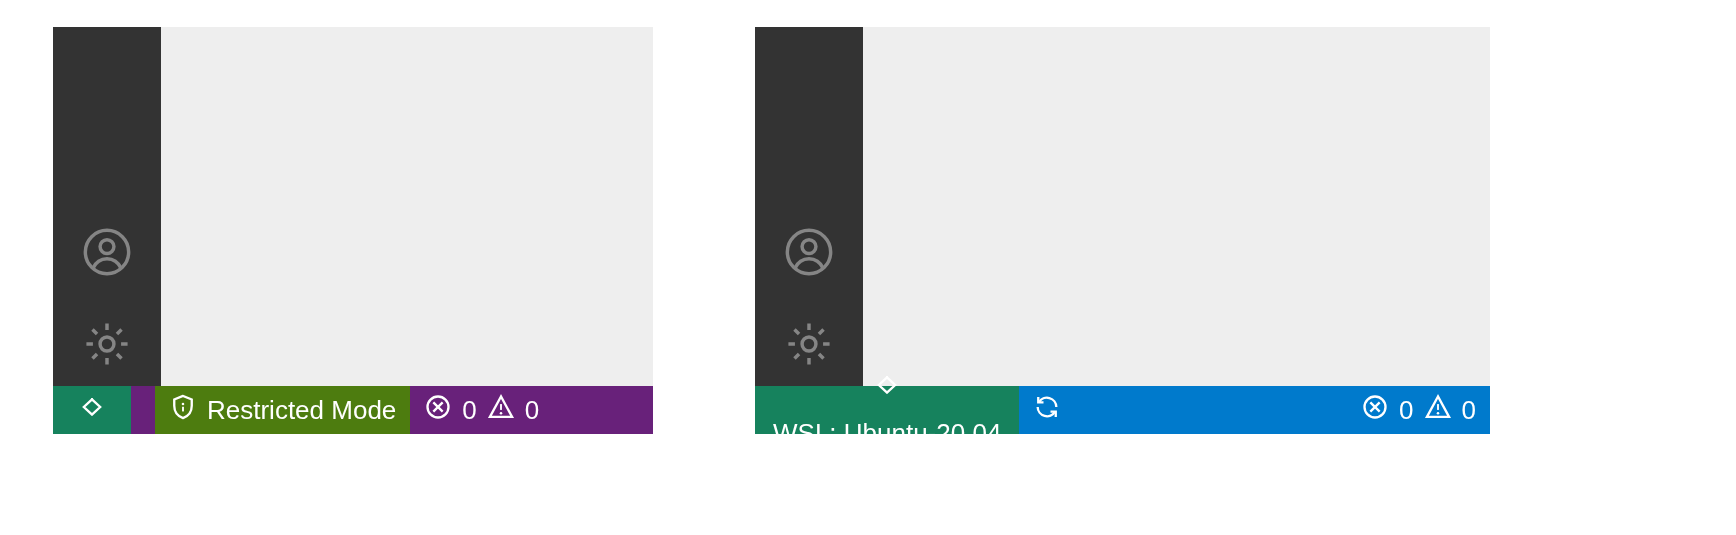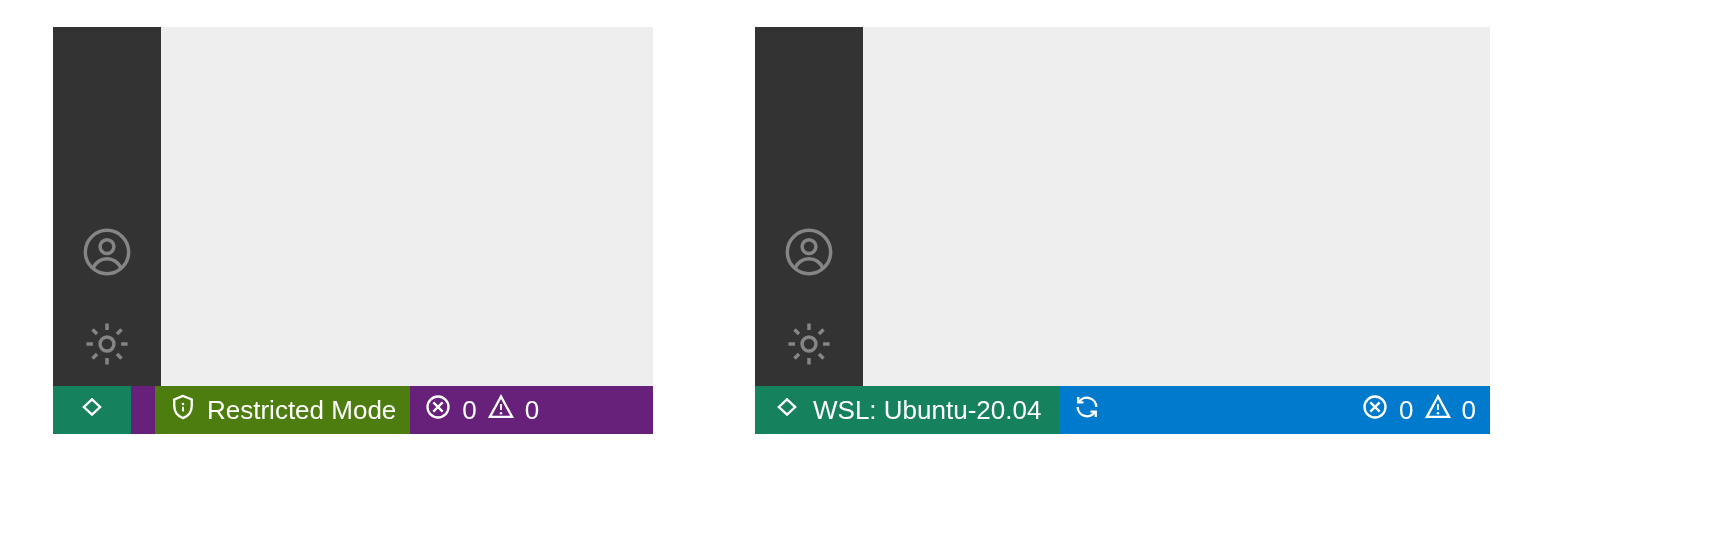--- a/index.html
+++ b/index.html
@@ -72,21 +72,21 @@
       flex-shrink: 0;
     }
 
     
     .left .statusbar { background: #68217a; }
     .left .sb-segment.remote { background: #16825d; width: 78px; }
     .left .sb-segment.restricted { background: #4d7c0f; margin-left: 24px; }
 
     
     .right .statusbar { background: #007acc; }
-    .right .sb-segment.remote { background: #16825d; width: auto; padding: 16px 18px; gap: 12px; }
+    .right .sb-segment.remote { background: #16825d; width: auto; padding: 16px 18px; gap: 12px; flex-direction: column; }
     .right .sb-segment.branch { }
     .right .sb-segment.sync { }
     .flex-spacer { flex:1; }
   </style>
 </head>
 <body>
 
 <div class="window left">
   <div class="main-area">
     <div class="activitybar">

